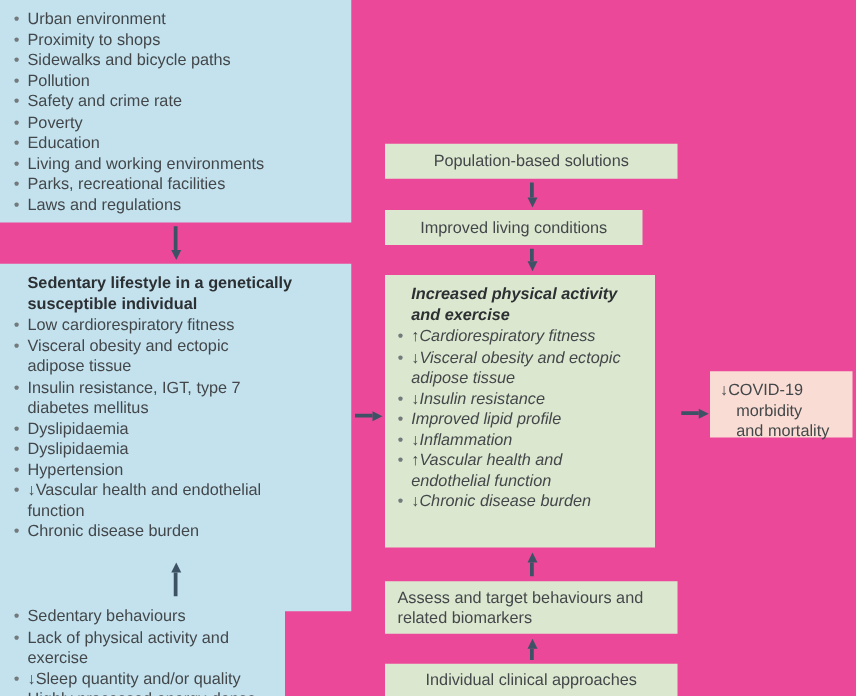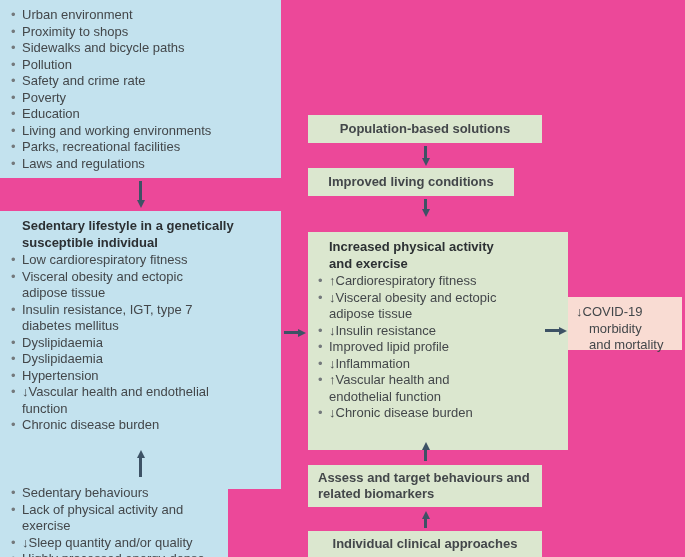--- a/index.html
+++ b/index.html
@@ -56,21 +56,20 @@
 
   .label-box {
     display: flex;
     align-items: center;
     justify-content: center;
     text-align: center;
     font-size: 13px;
     line-height: 16.5px;
     color: var(--text);
     padding: 2px 10px;
-    font-weight: bold;
   }
   .label-left {
     justify-content: flex-start;
     text-align: left;
   }
 
   .covid-box { padding: 7px 8px; font-size: 13px; line-height: 16.5px; color: var(--text); }
   .covid-box .cont-line { padding-left: 13px; }
 
   
@@ -143,21 +142,21 @@
   </div>
 
   <div class="box green label-box" style="left:308px; top:115px; width:234px; height:28px;">
     <span>Population-based solutions</span>
   </div>
 
   <div class="box green label-box" style="left:308px; top:168px; width:206px; height:28px;">
     <span>Improved living conditions</span>
   </div>
 
-  <div class="box green activity-box" style="left:308px; top:232px; width:260px; height:218px;">
+  <div class="box green activity-box" style="left:308px; top:220px; width:216px; height:218px;font-style:italic;">
     <div class="box-title">Increased physical activity and exercise</div>
     <ul class="list">
       <li>↑Cardiorespiratory fitness</li>
       <li>↓Visceral obesity and ectopic adipose tissue</li>
       <li>↓Insulin resistance</li>
       <li>Improved lipid profile</li>
       <li>↓Inflammation</li>
       <li>↑Vascular health and endothelial function</li>
       <li>↓Chronic disease burden</li>
     </ul>

